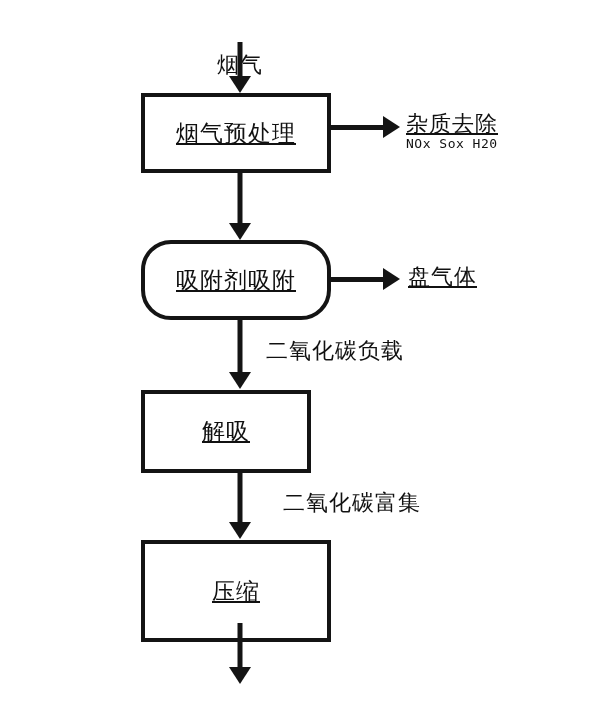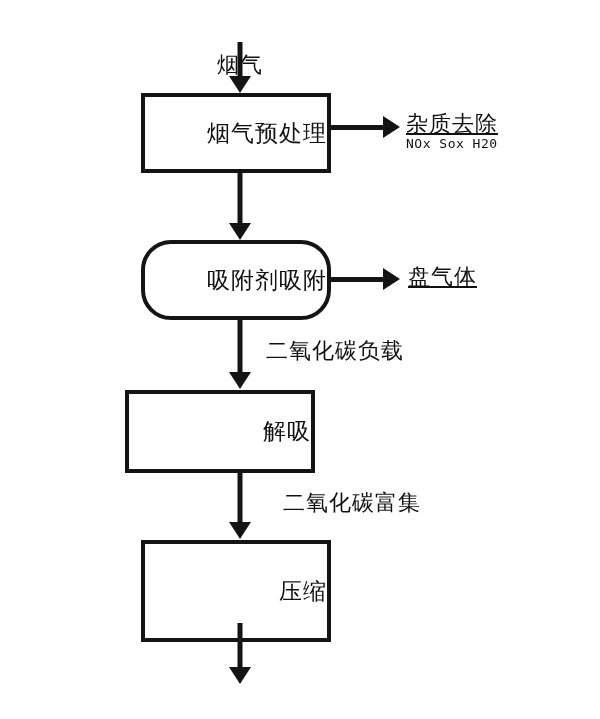--- a/index.html
+++ b/index.html
@@ -24,21 +24,22 @@
     height: 719px;
   }
 
   .node {
     position: absolute;
     box-sizing: border-box;
     border: 4px solid #141414;
     background: #ffffff;
     display: flex;
     align-items: center;
-    justify-content: flex-end;
+    justify-content: center;
+    text-decoration: underline;
   }
   .node-label {
     font-size: 23px;
     line-height: 1;
     letter-spacing: 1px;
     color: #111111;
     white-space: nowrap;
   }
 
   .flow-text {
@@ -136,21 +137,21 @@
   <div class="h-line" style="left:331px; top:277px; width:52px;"></div>
   <div class="arrow-right" style="left:383px; top:279px;"></div>
   <div class="side-text" style="left:408px; top:265px;">
     <span class="line-cjk">盘气体</span>
   </div>
 
   <div class="v-line" style="left:240px; top:320px; height:55px;"></div>
   <div class="arrow-down" style="left:240px; top:372px;"></div>
   <div class="flow-text" style="left:266px; top:338px;">二氧化碳负载</div>
 
-  <div class="node" style="left:125px; top:390px; width:190px; height:83px;">
+  <div class="node" style="left:141px; top:390px; width:170px; height:83px;">
     <span class="node-label">解吸</span>
   </div>
 
   <div class="v-line" style="left:240px; top:473px; height:52px;"></div>
   <div class="arrow-down" style="left:240px; top:522px;"></div>
   <div class="flow-text" style="left:283px; top:490px;">二氧化碳富集</div>
 
   <div class="node" style="left:141px; top:540px; width:190px; height:102px;">
     <span class="node-label">压缩</span>
   </div>

